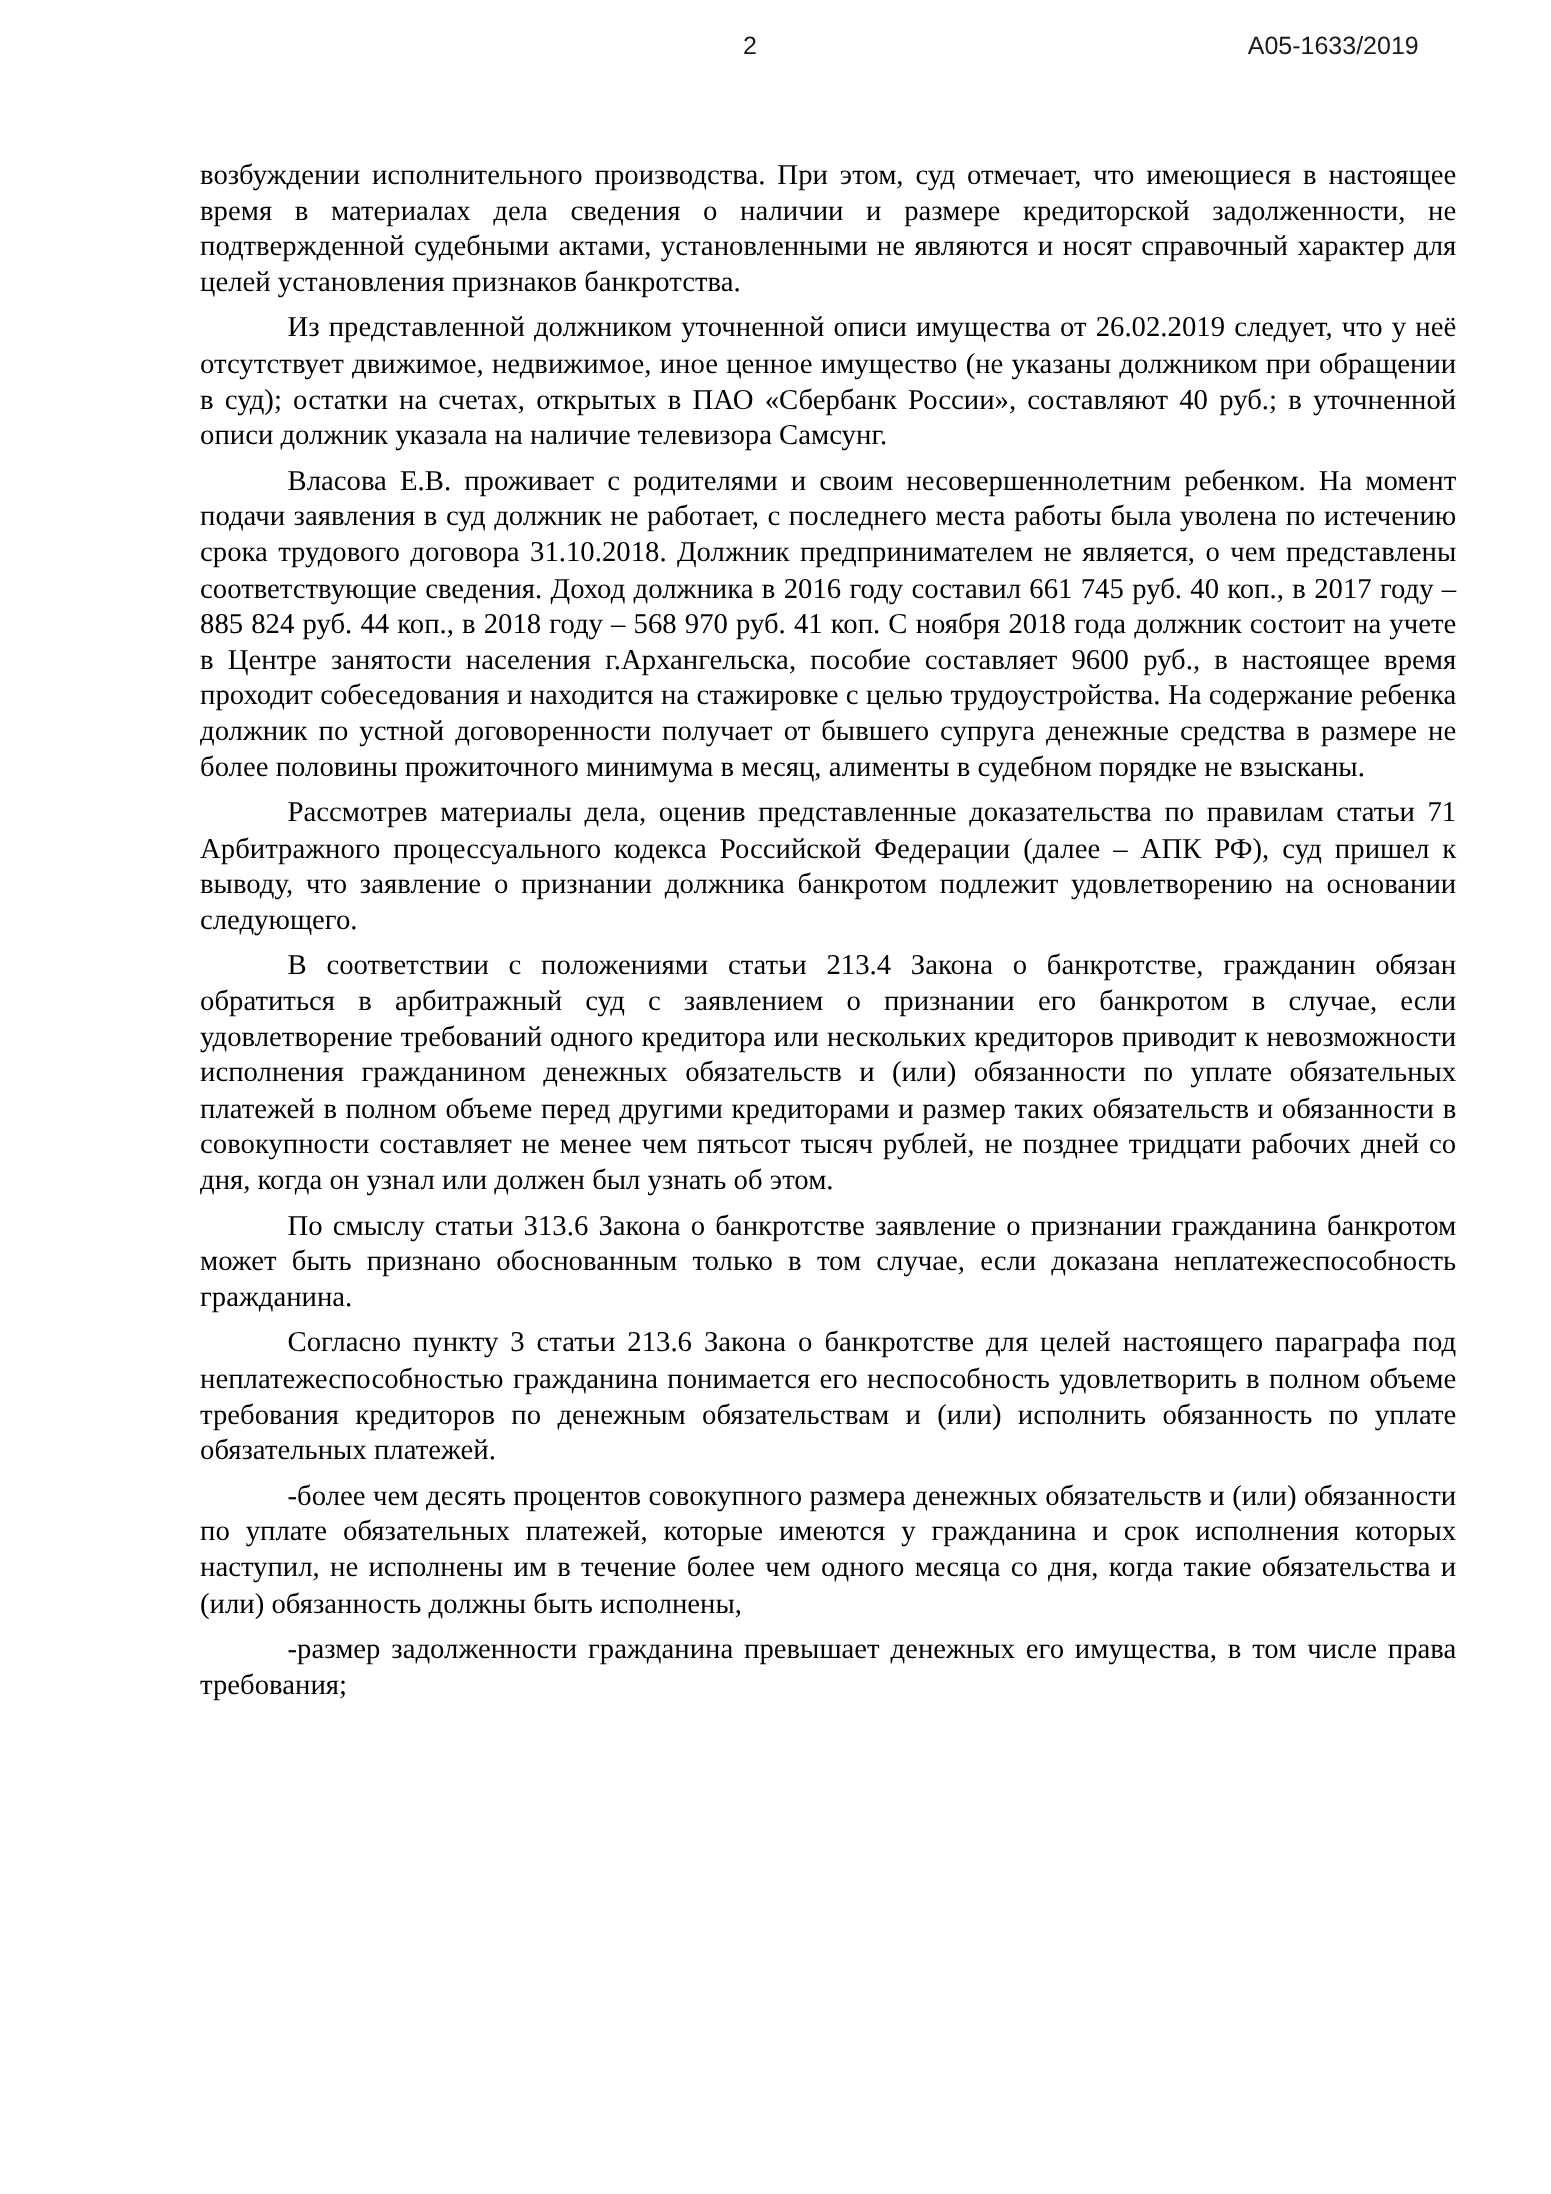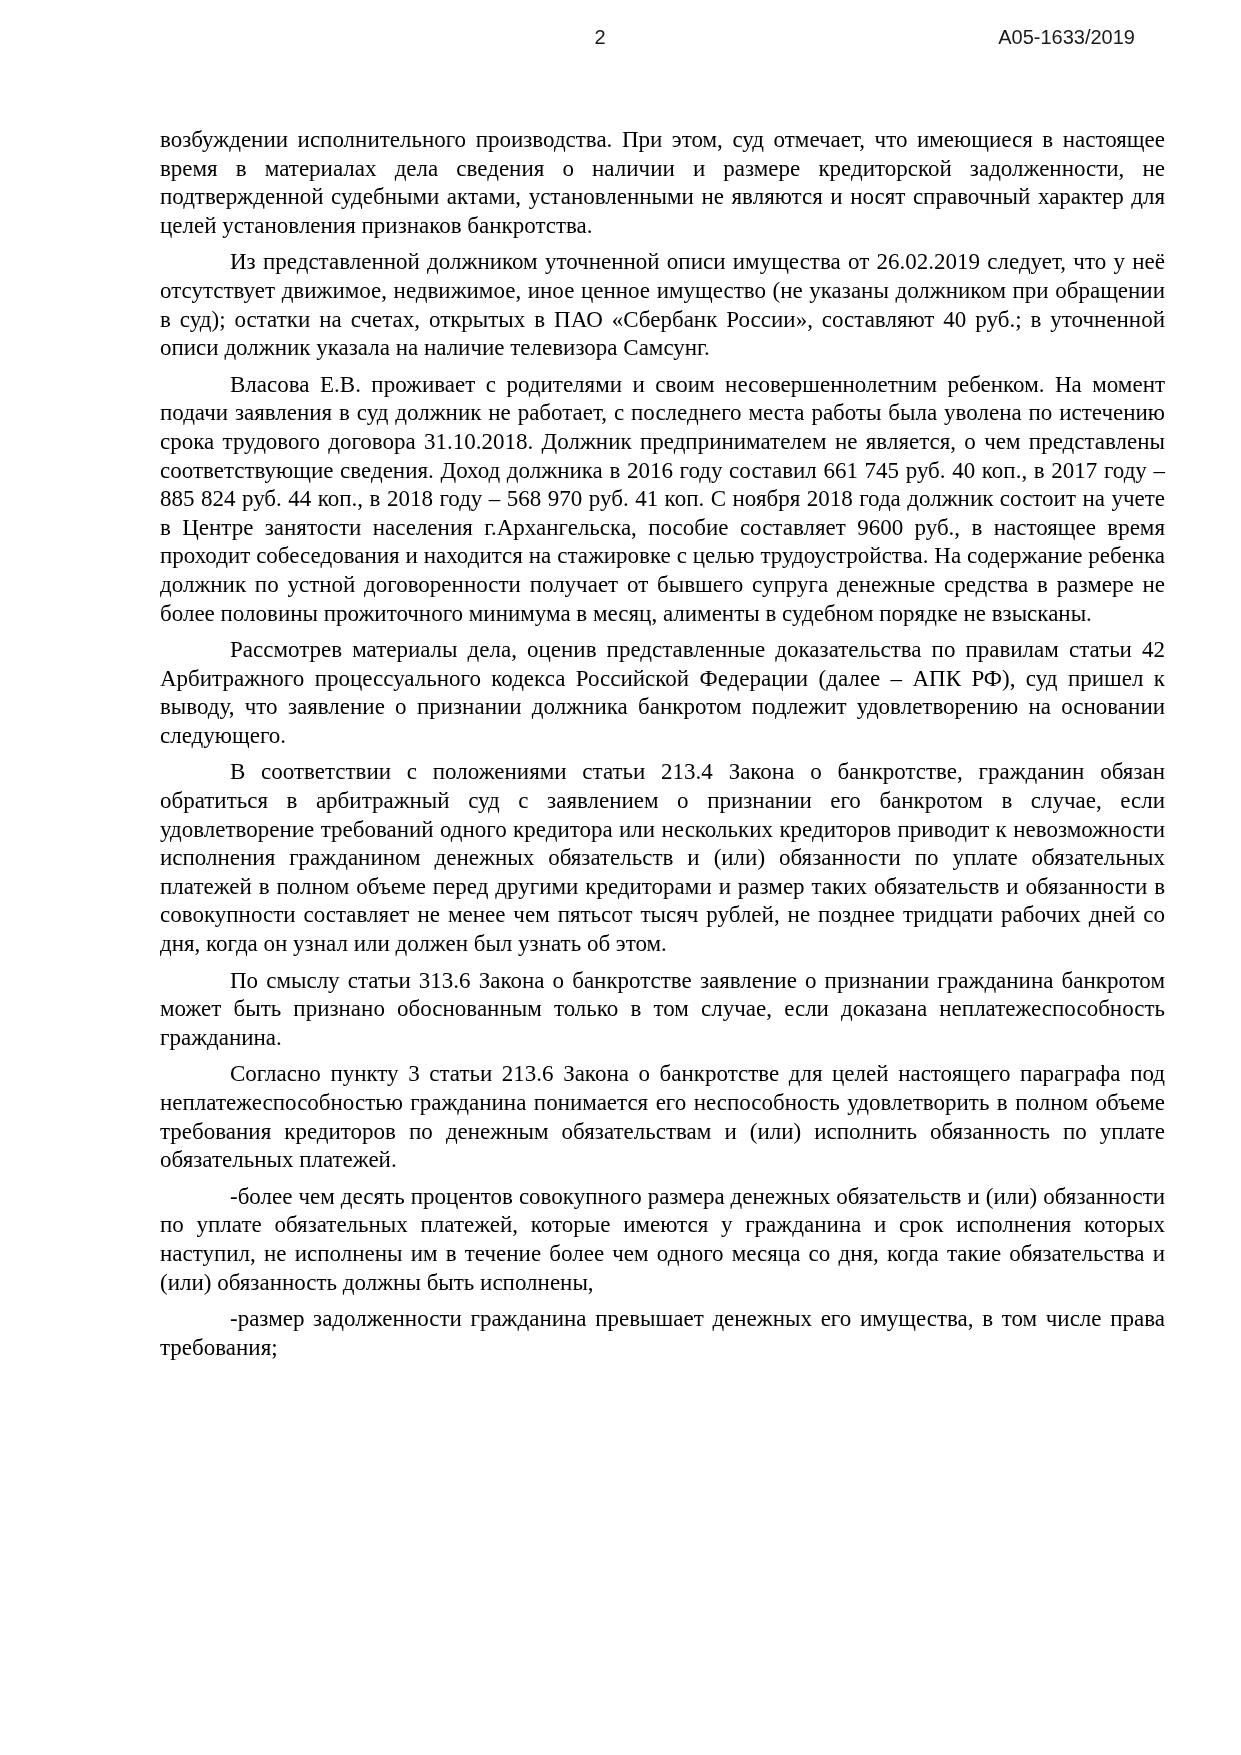--- a/index.html
+++ b/index.html
@@ -65,21 +65,21 @@
 
   <header class="page-header">
     <span class="page-number">2</span>
     <span class="case-number">А05-1633/2019</span>
   </header>
 
   <main class="doc-body">
     <p class="para continuation">возбуждении исполнительного производства. При этом, суд отмечает, что имеющиеся в настоящее время в материалах дела сведения о наличии и размере кредиторской задолженности, не подтвержденной судебными актами, установленными не являются и носят справочный характер для целей установления признаков банкротства.</p>
     <p class="para">Из представленной должником уточненной описи имущества от 26.02.2019 следует, что у неё отсутствует движимое, недвижимое, иное ценное имущество (не указаны должником при обращении в суд); остатки на счетах, открытых в ПАО «Сбербанк России», составляют 40 руб.; в уточненной описи должник указала на наличие телевизора Самсунг.</p>
     <p class="para">Власова Е.В. проживает с родителями и своим несовершеннолетним ребенком. На момент подачи заявления в суд должник не работает, с последнего места работы была уволена по истечению срока трудового договора 31.10.2018. Должник предпринимателем не является, о чем представлены соответствующие сведения. Доход должника в 2016 году составил 661 745 руб. 40 коп., в 2017 году – 885 824 руб. 44 коп., в 2018 году – 568 970 руб. 41 коп. С ноября 2018 года должник состоит на учете в Центре занятости населения г.Архангельска, пособие составляет 9600 руб., в настоящее время проходит собеседования и находится на стажировке с целью трудоустройства. На содержание ребенка должник по устной договоренности получает от бывшего супруга денежные средства в размере не более половины прожиточного минимума в месяц, алименты в судебном порядке не взысканы.</p>
-    <p class="para">Рассмотрев материалы дела, оценив представленные доказательства по правилам статьи 42 Арбитражного процессуального кодекса Российской Федерации (далее – АПК РФ), суд пришел к выводу, что заявление о признании должника банкротом подлежит удовлетворению на основании следующего.</p>
+    <p class="para">Рассмотрев материалы дела, оценив представленные доказательства по правилам статьи 71 Арбитражного процессуального кодекса Российской Федерации (далее – АПК РФ), суд пришел к выводу, что заявление о признании должника банкротом подлежит удовлетворению на основании следующего.</p>
     <p class="para">В соответствии с положениями статьи 213.4 Закона о банкротстве, гражданин обязан обратиться в арбитражный суд с заявлением о признании его банкротом в случае, если удовлетворение требований одного кредитора или нескольких кредиторов приводит к невозможности исполнения гражданином денежных обязательств и (или) обязанности по уплате обязательных платежей в полном объеме перед другими кредиторами и размер таких обязательств и обязанности в совокупности составляет не менее чем пятьсот тысяч рублей, не позднее тридцати рабочих дней со дня, когда он узнал или должен был узнать об этом.</p>
     <p class="para">По смыслу статьи 313.6 Закона о банкротстве заявление о признании гражданина банкротом может быть признано обоснованным только в том случае, если доказана неплатежеспособность гражданина.</p>
     <p class="para">Согласно пункту 3 статьи 213.6 Закона о банкротстве для целей настоящего параграфа под неплатежеспособностью гражданина понимается его неспособность удовлетворить в полном объеме требования кредиторов по денежным обязательствам и (или) исполнить обязанность по уплате обязательных платежей.</p>
     <p class="para">-более чем десять процентов совокупного размера денежных обязательств и (или) обязанности по уплате обязательных платежей, которые имеются у гражданина и срок исполнения которых наступил, не исполнены им в течение более чем одного месяца со дня, когда такие обязательства и (или) обязанность должны быть исполнены,</p>
     <p class="para">-размер задолженности гражданина превышает денежных его имущества, в том числе права требования;</p>
   </main>
 
 </div>
 
 </body></html>

